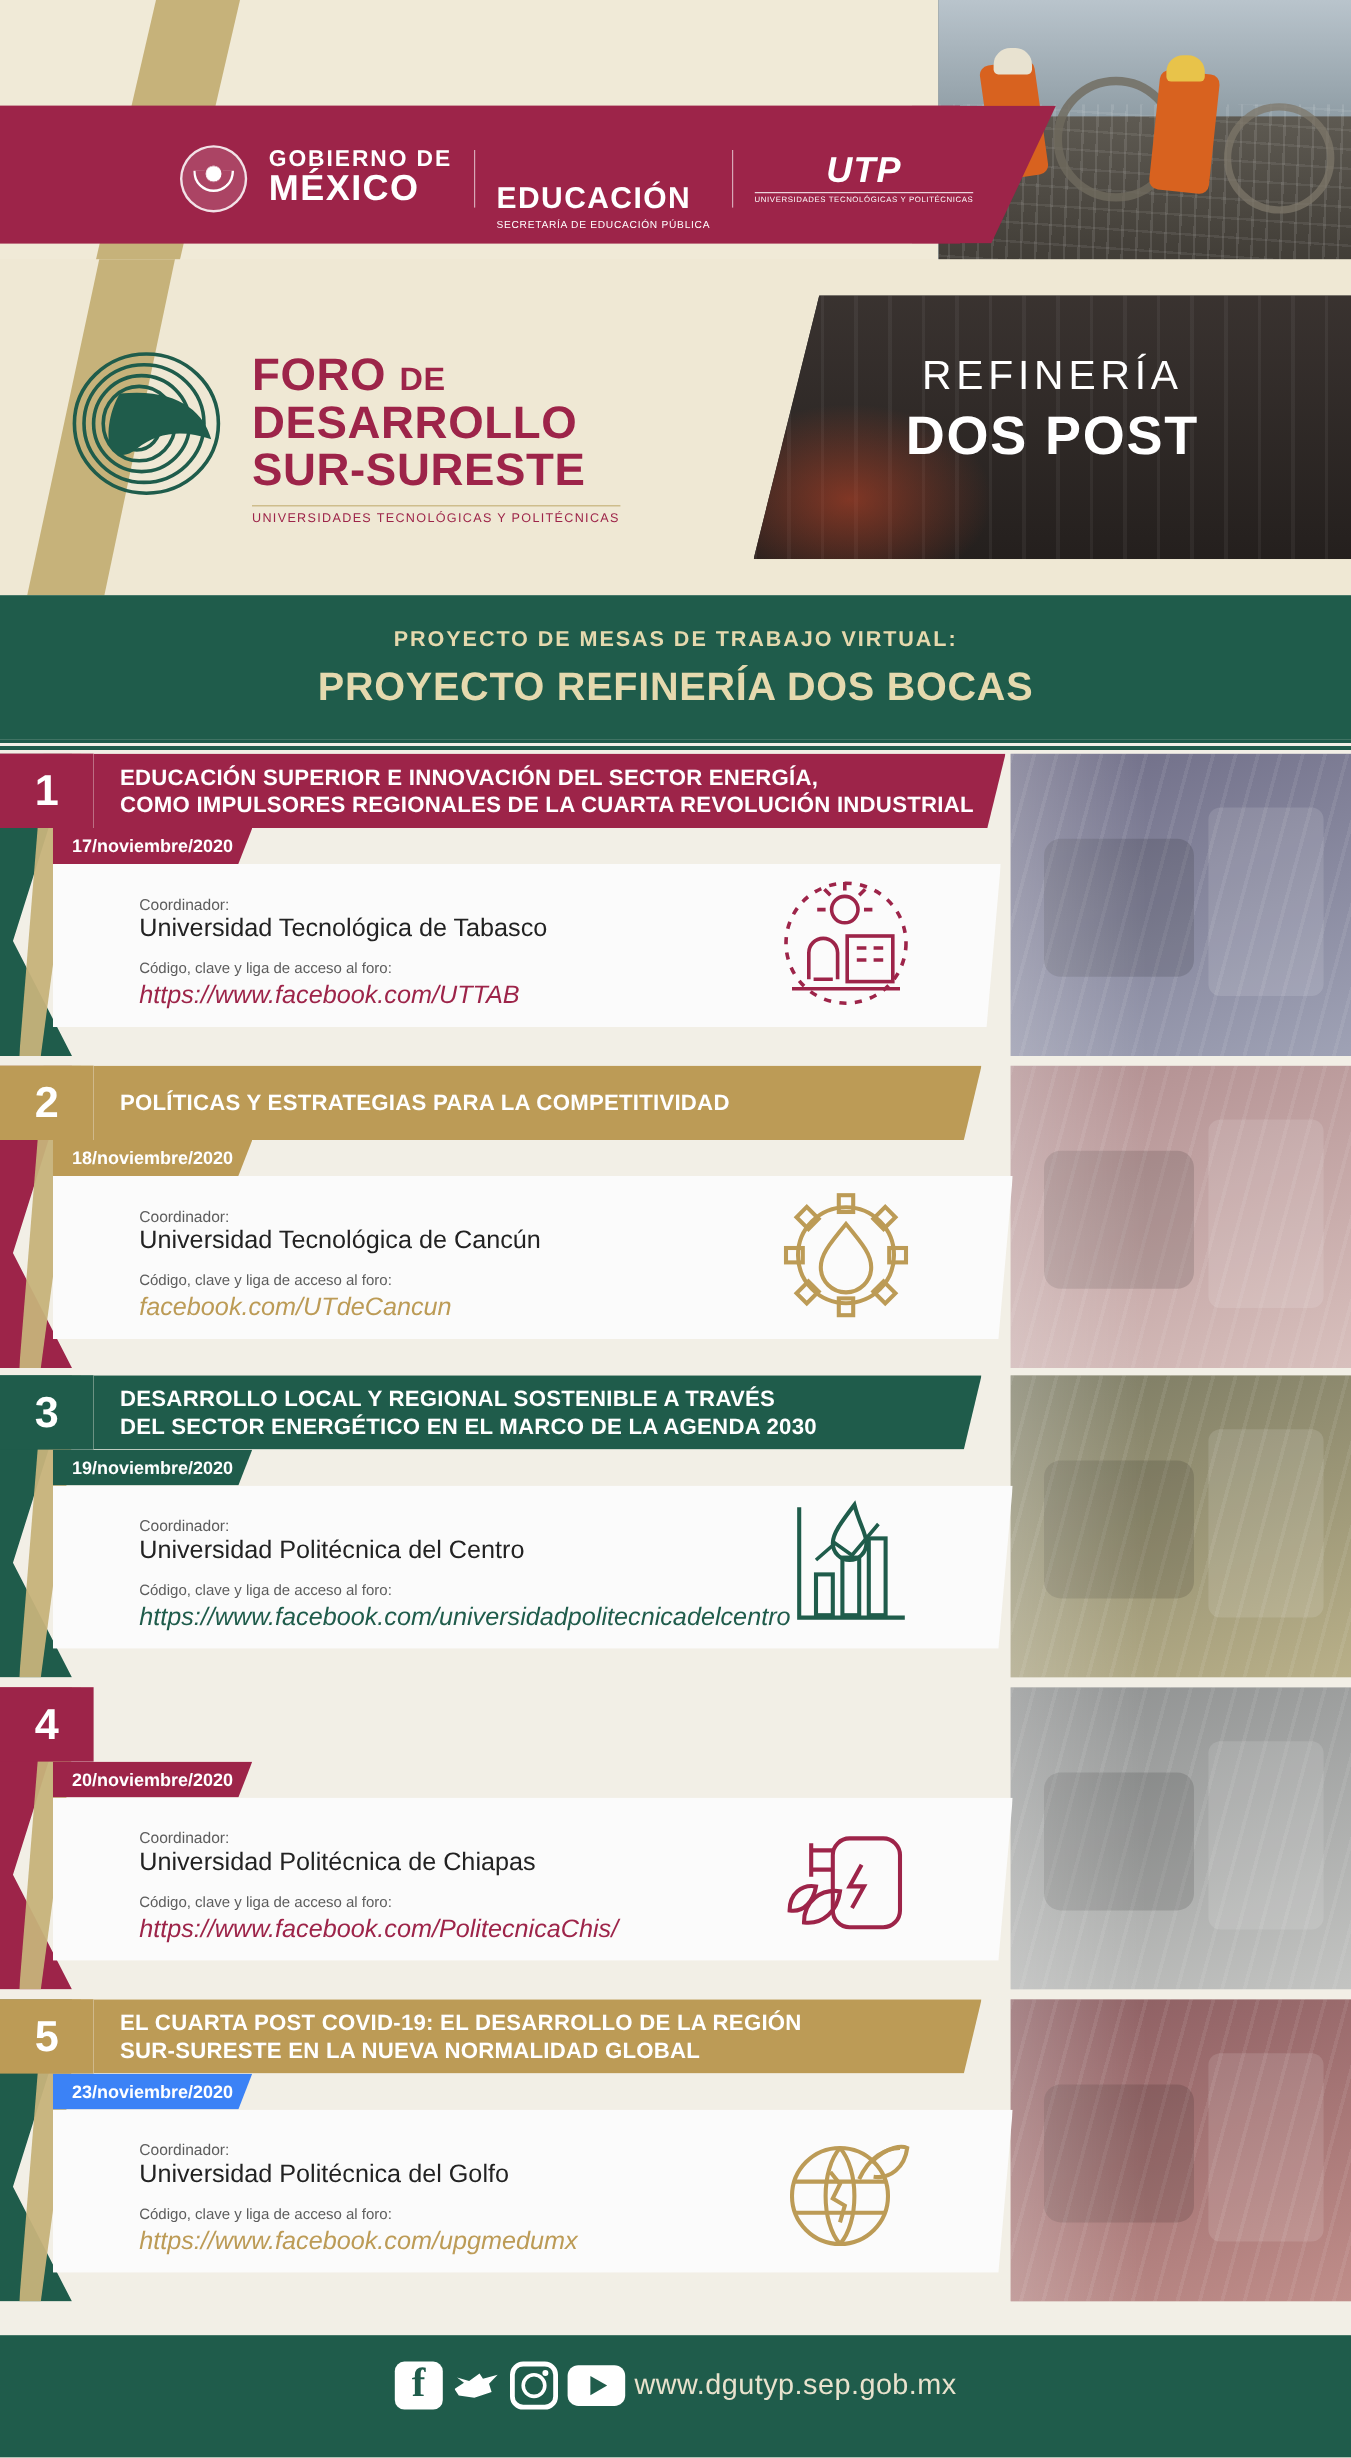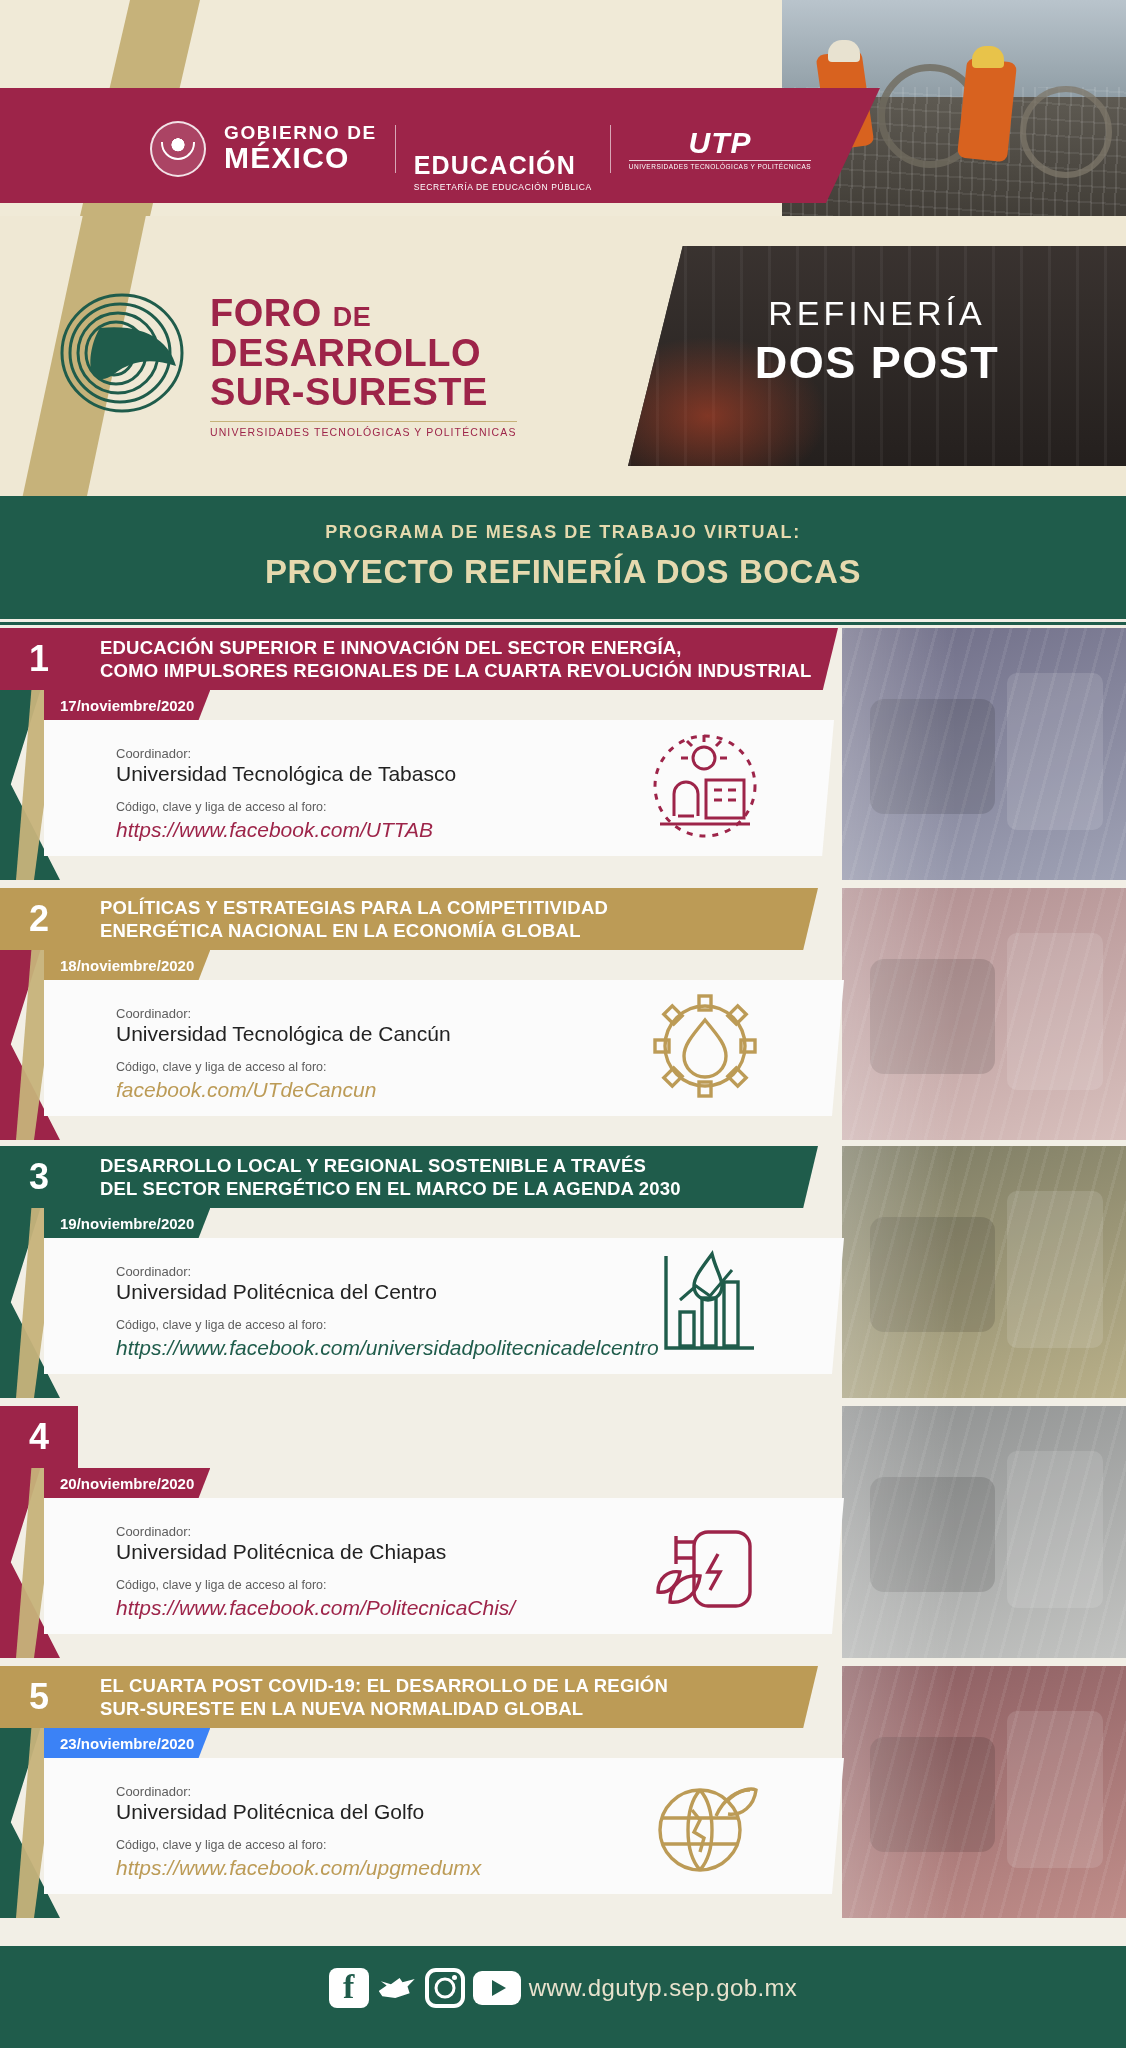--- a/index.html
+++ b/index.html
@@ -187,21 +187,21 @@
         <div class="pipes"></div>
         <div class="glow"></div>
       <div class="ref-text">
         <div class="r1">REFINERÍA</div>
         <div class="r2">DOS POST</div>
       </div>
     </div>
   </div>
 
   <div class="prog">
-    <div class="p1">PROGRAMA DE MESAS DE TRABAJO VIRTUAL:</div>
+    <div class="p1">PROYECTO DE MESAS DE TRABAJO VIRTUAL:</div>
     <div class="p2">PROYECTO REFINERÍA DOS BOCAS</div>
   </div>
   <div class="prog-stripe"></div>
 
   <div id="sessions-root">
       <div class="session" style="top: 628px; height: 252px;">
     <div class="sess-bg-photo">
           <div style="position:absolute;inset:0;background:linear-gradient(160deg,#6e6c86,#9fa2b5);"></div>
     <div style="position:absolute;inset:0;background:repeating-linear-gradient(105deg,rgba(255,255,255,.07) 0 3px,rgba(0,0,0,0) 3px 18px);"></div>
     <div style="position:absolute;left:10%;top:28%;width:44%;height:46%;border-radius:14px;background:rgba(0,0,0,.12);"></div>
@@ -254,21 +254,20 @@
         </div>
 
     <div class="leftwedge" style="background:#9d2449;clip-path:polygon(0 0,100% 0,18% 62%,100% 100%,0 100%);"></div>
     <div class="leftwedge" style="left:16px;background:#c6b27a;clip-path:polygon(34% 0,86% 0,30% 100%,0 100%);opacity:.95;"></div>
 
     <div class="numbox" style="background:#bc9b56;">2</div>
 
     <div class="headbar slant" style="background:#bc9b56;width:740px;">
       <div class="htext">
             <div>POLÍTICAS Y ESTRATEGIAS PARA LA COMPETITIVIDAD</div>
-            <div>ENERGÉTICA NACIONAL EN LA ECONOMÍA GLOBAL</div>
           </div>
     </div>
 
     <div class="datechip slant" style="background:#bc9b56;">18/noviembre/2020</div>
 
     <div class="card slant" style="width:800px;"></div>
 
     <div class="coordlbl">Coordinador:</div>
     <div class="coordval">Universidad Tecnológica de Cancún</div>
     <div class="codelbl">Código, clave y liga de acceso al foro:</div>

